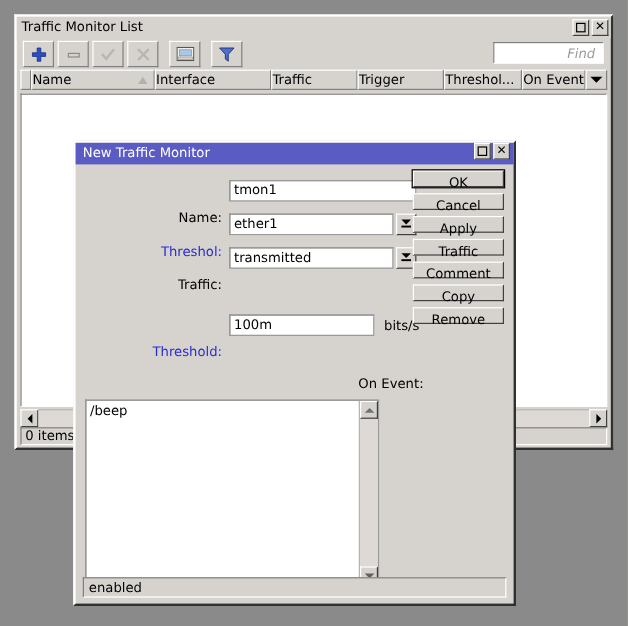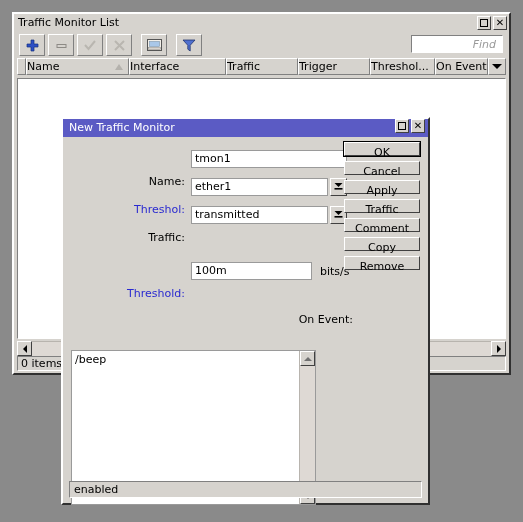--- a/index.html
+++ b/index.html
@@ -303,21 +303,21 @@
     left: 180px;
     top: 176px;
     width: 110px;
     text-align: right;
     font-size: 11px;
   }
 
   #event-box {
     position: absolute;
     left: 8px;
-    top: 213px;
+    top: 196px;
     width: 245px;
     height: 155px;
     background: #ffffff;
     border-top: 1px solid #808080;
     border-left: 1px solid #808080;
     border-right: 1px solid #d6d3ce;
     border-bottom: 1px solid #d6d3ce;
     outline: 1px solid #9a9a9a;
     outline-offset: -1px;
     box-sizing: border-box;

